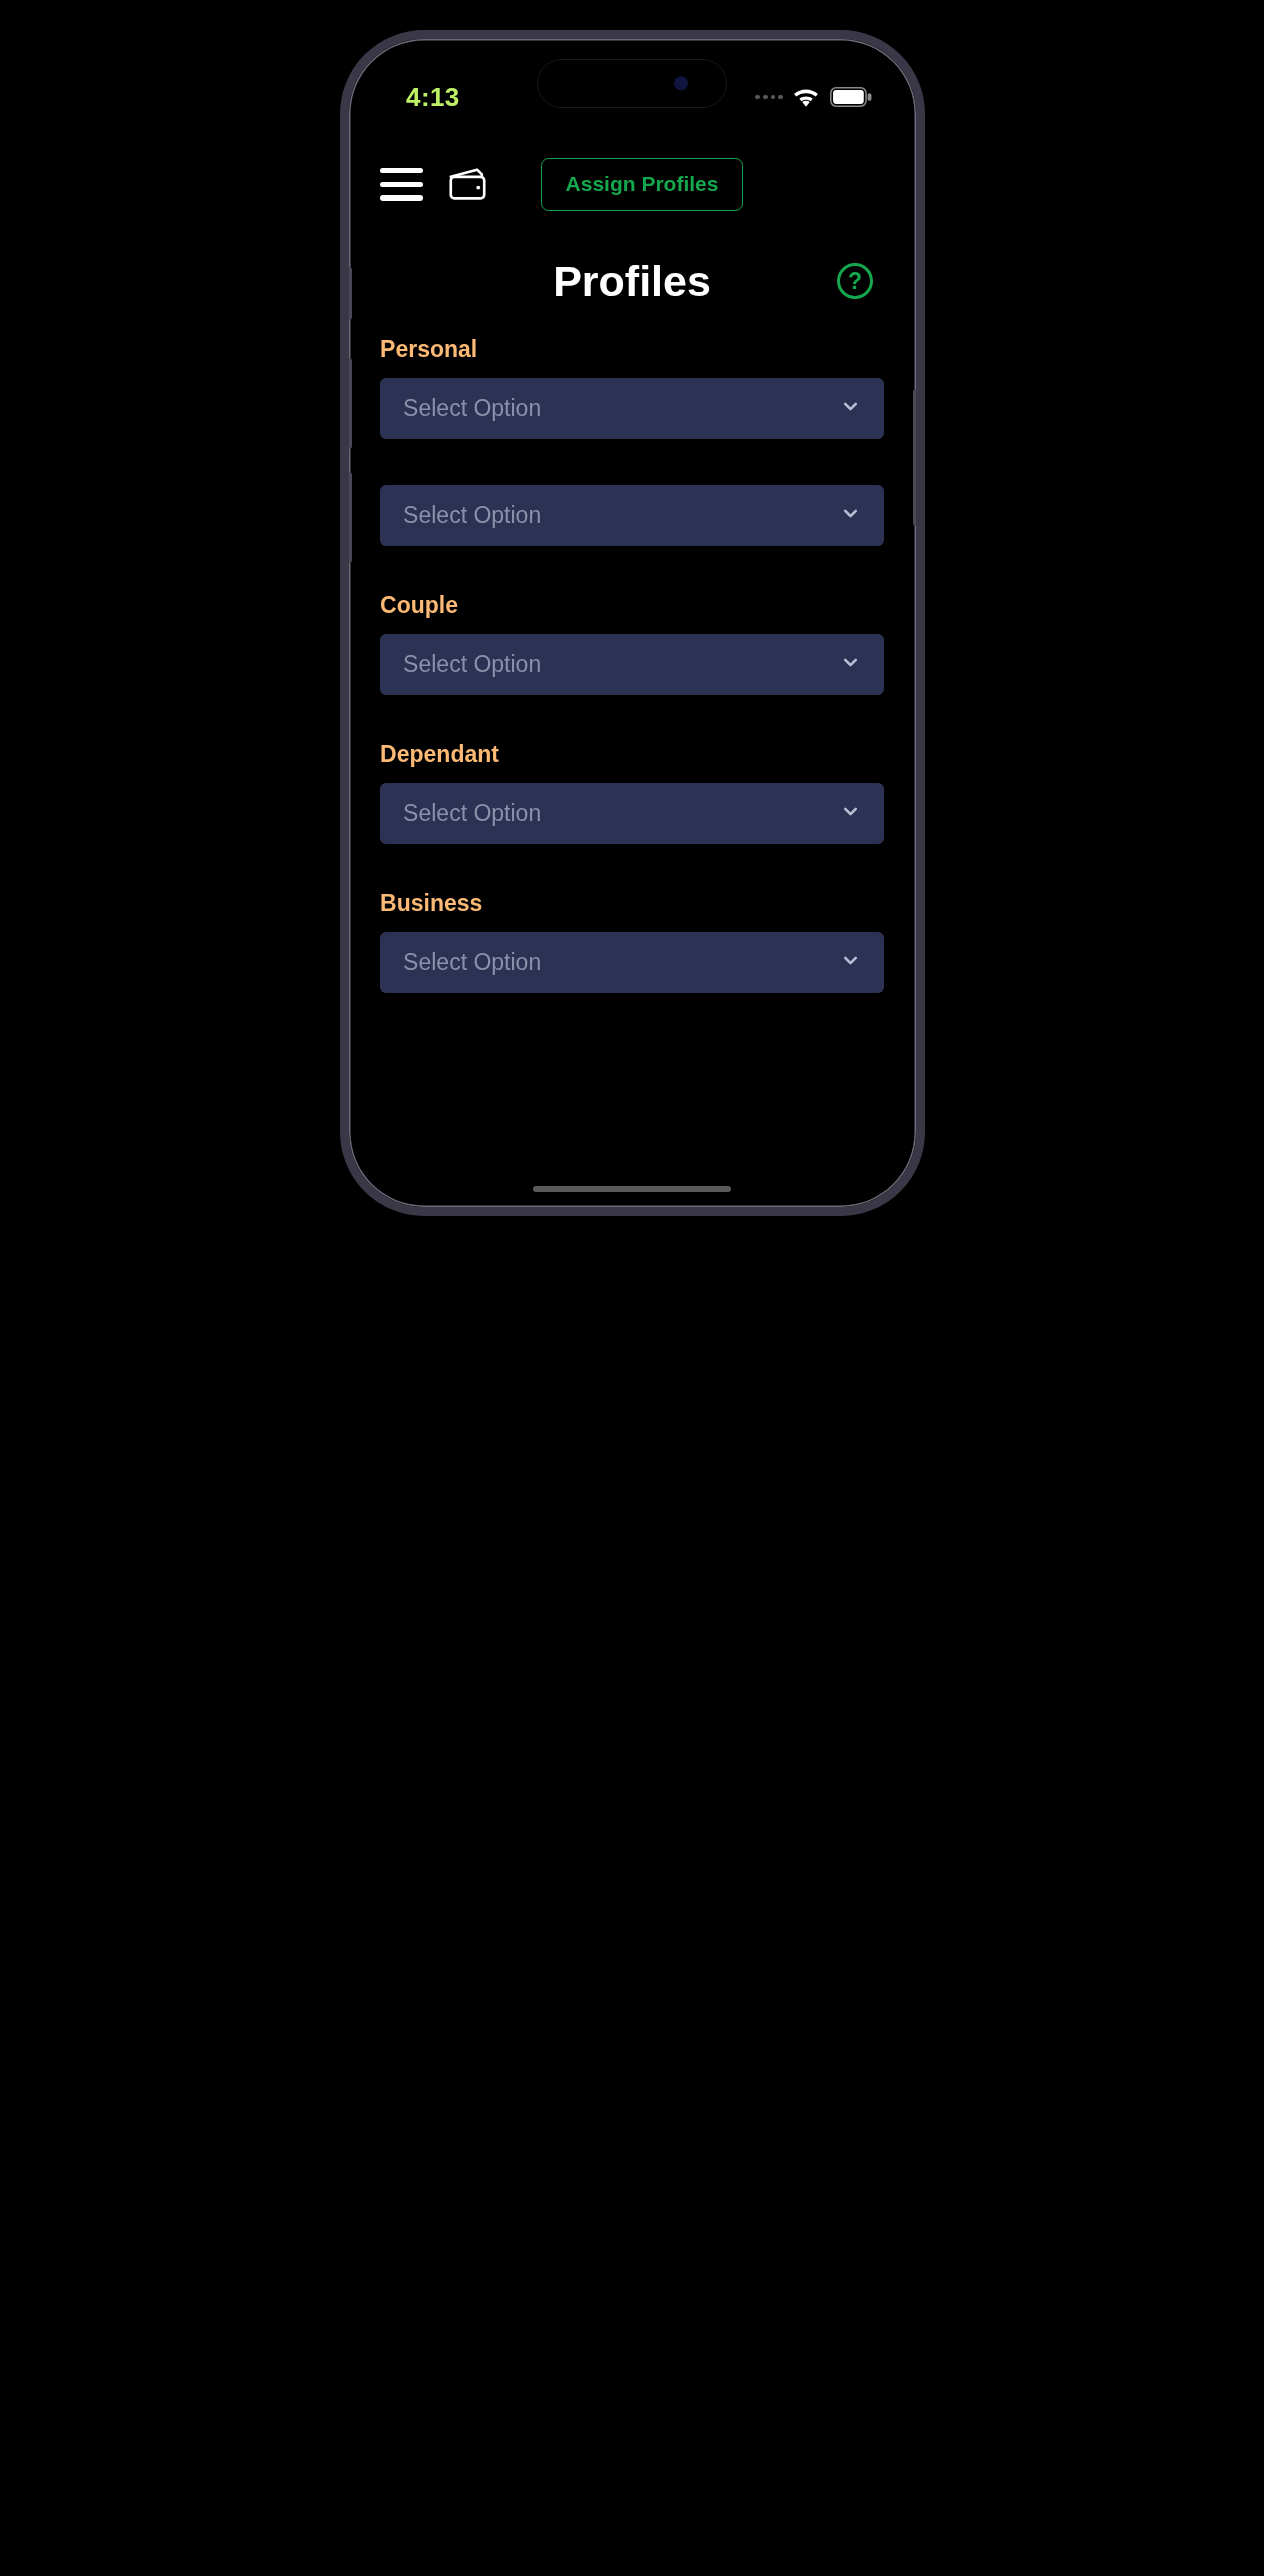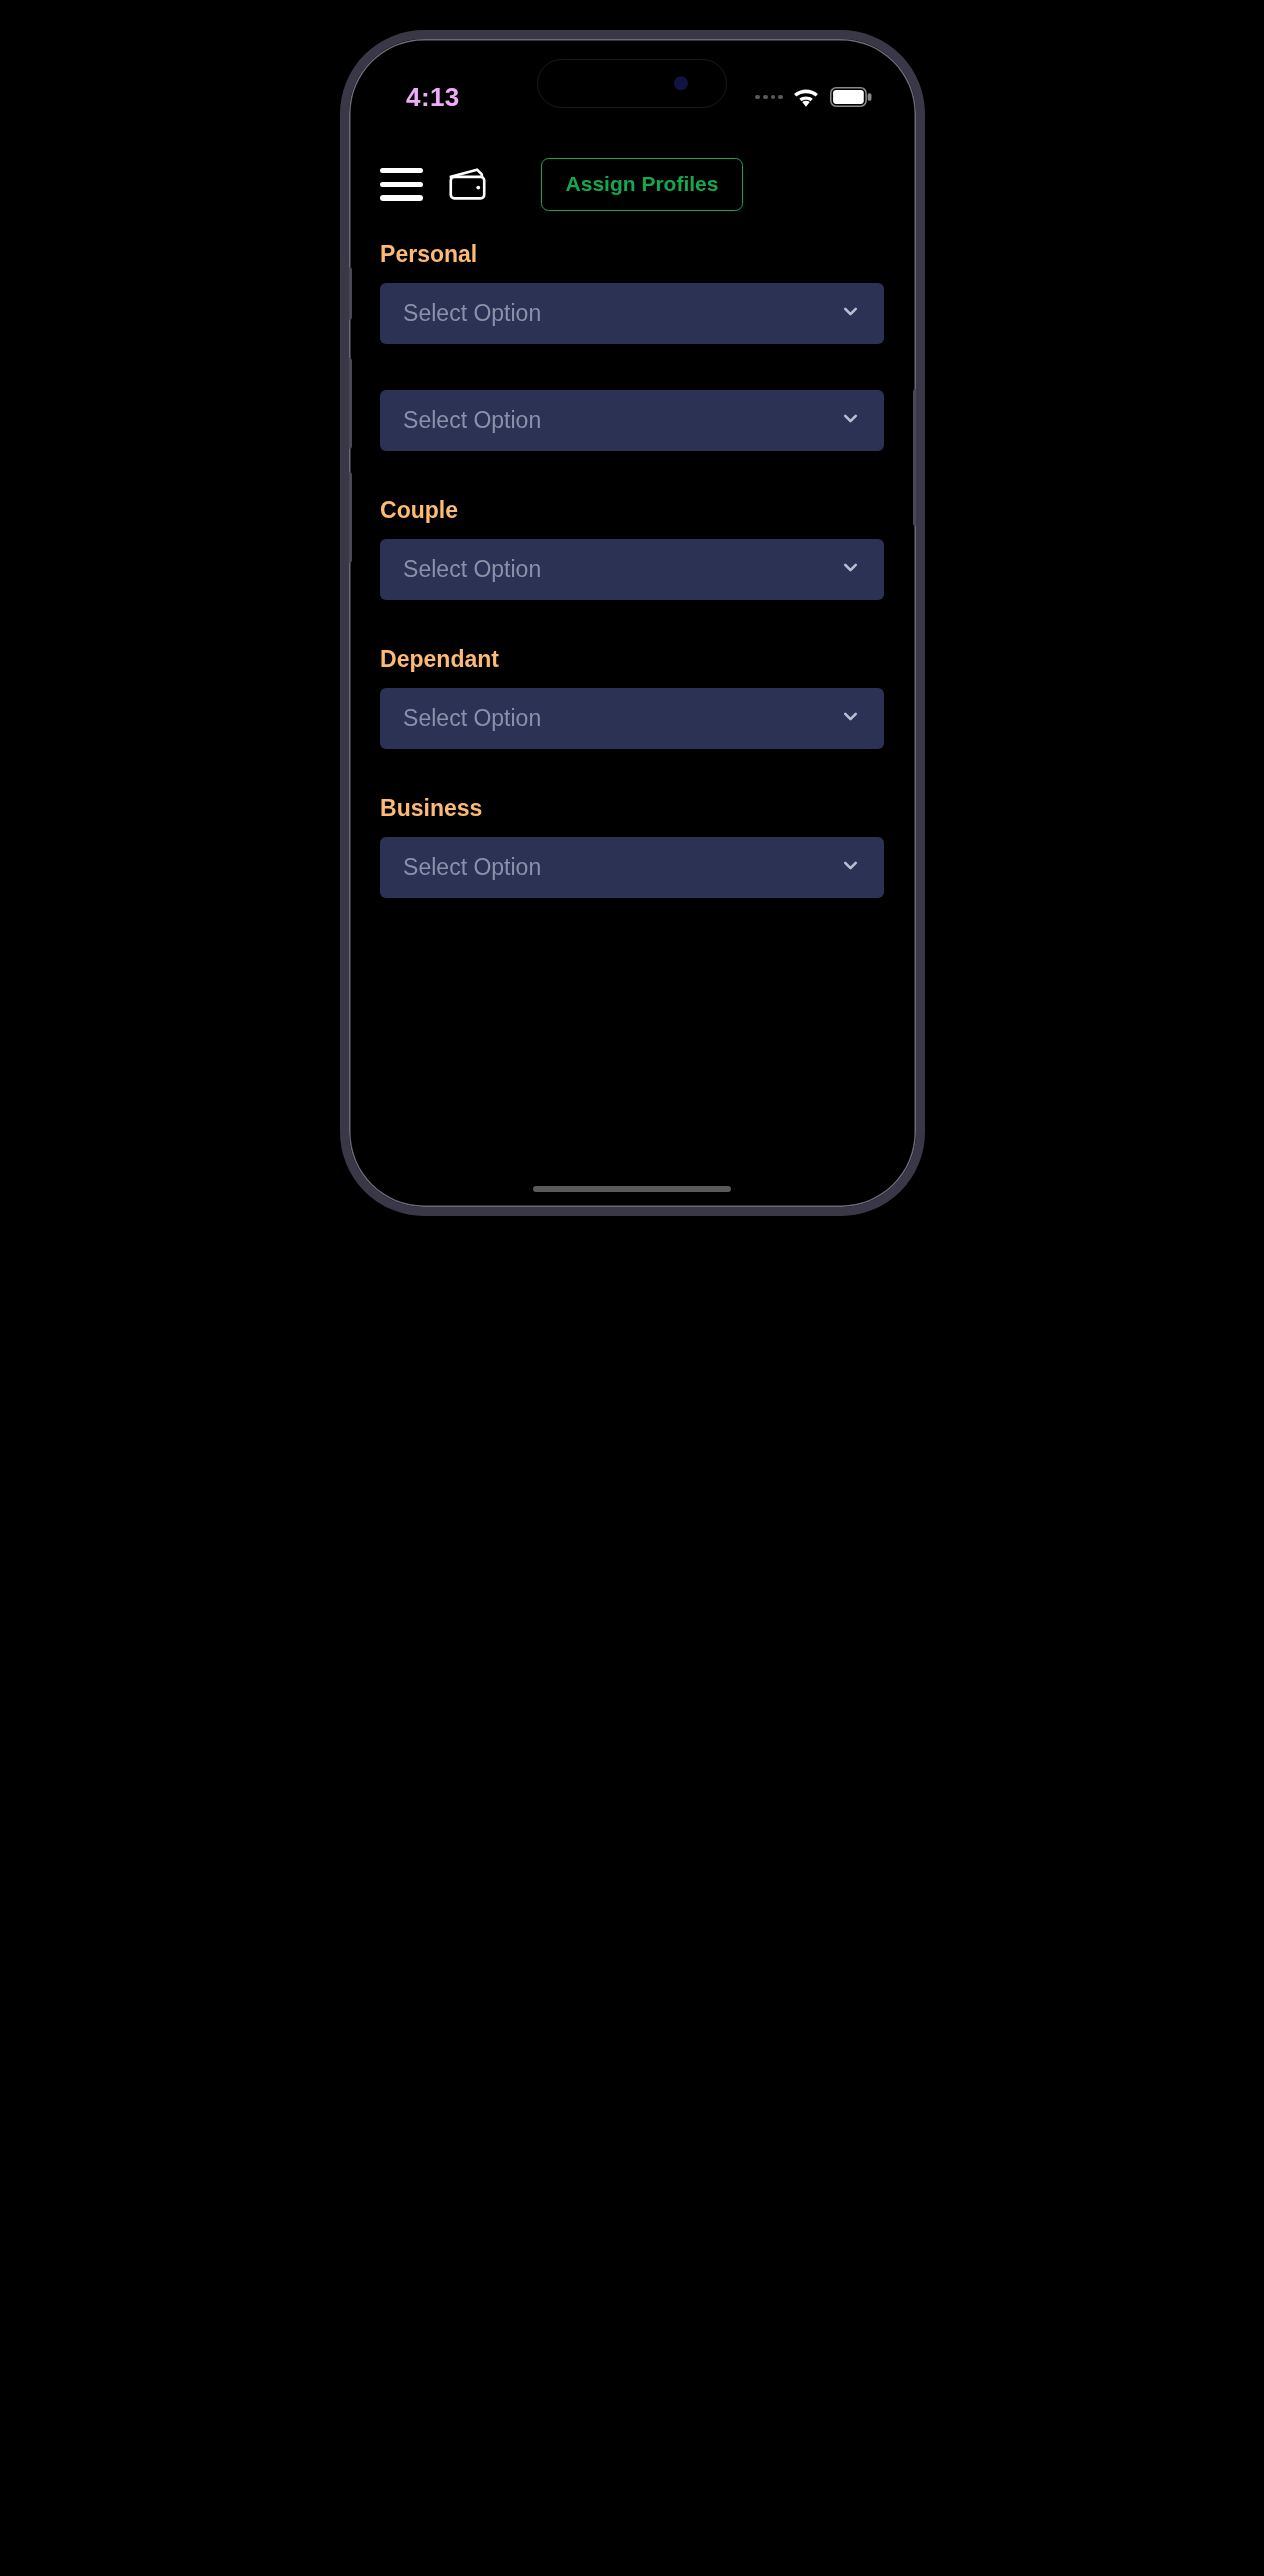--- a/index.html
+++ b/index.html
@@ -67,21 +67,21 @@
   }
 
   
   .status-bar {
     position: relative;
     height: 84px;
     padding: 23px 38px 0 53px;
     display: flex;
     justify-content: space-between;
     align-items: center;
-    color: #f0abfc;
+    color: #bef264;
     z-index: 10;
   }
   .status-time {
     font-size: 26px;
     font-weight: 700;
     letter-spacing: 0.4px;
   }
   .status-right {
     display: flex;
     align-items: center;
@@ -266,20 +266,26 @@
         <svg viewBox="0 0 36 30" width="43" height="36" fill="none" stroke="#fff" stroke-width="2.2" stroke-linejoin="round" stroke-linecap="round">
           <path d="M4 9 L26 3 L30 7 L30 9"></path>
           <rect x="4" y="9" width="28" height="18" rx="3"></rect>
           <circle cx="27" cy="18" r="1.6" fill="#fff" stroke="none"></circle>
         </svg>
       </div>
       <button class="assign-btn">Assign Profiles</button>
       <div style="width:43px"></div>
     </div>
 
+    <div class="title-row">
+      <h1 class="page-title">Profiles</h1>
+      <button class="help-btn">
+        <span>?</span>
+      </button>
+    </div>
 
     <div class="form-area">
 
       <div class="field-group">
         <div class="field-label">Personal</div>
         <div class="select-box">
           <span class="select-placeholder">Select Option</span>
           <span class="chevron">
             <svg width="21" height="21" viewBox="0 0 24 24" fill="none" stroke="currentColor" stroke-width="3" stroke-linecap="round" stroke-linejoin="round">
                 <polyline points="6 9 12 15 18 9"></polyline>

